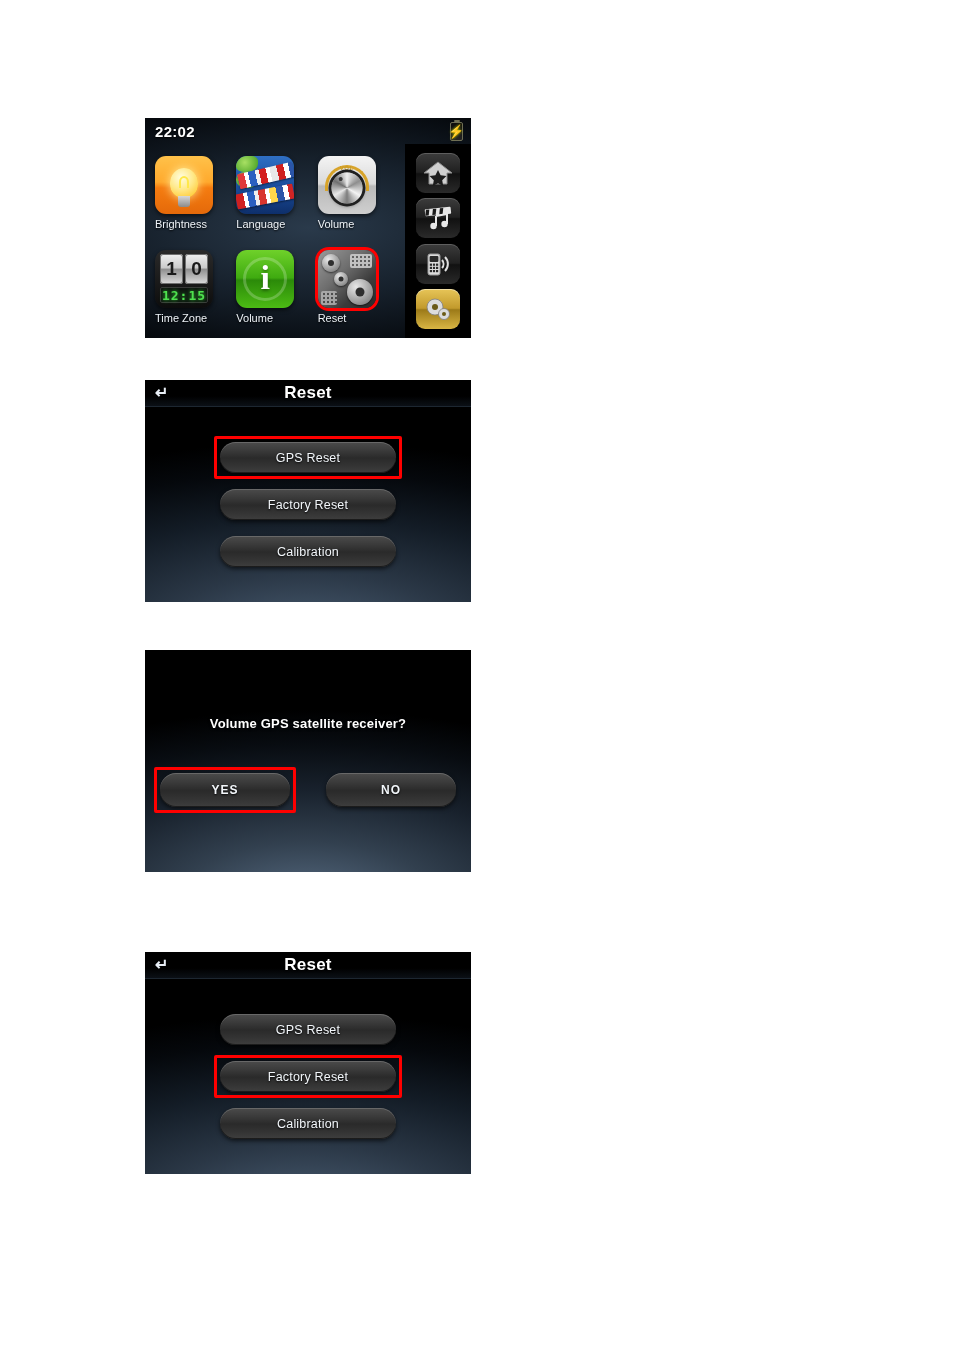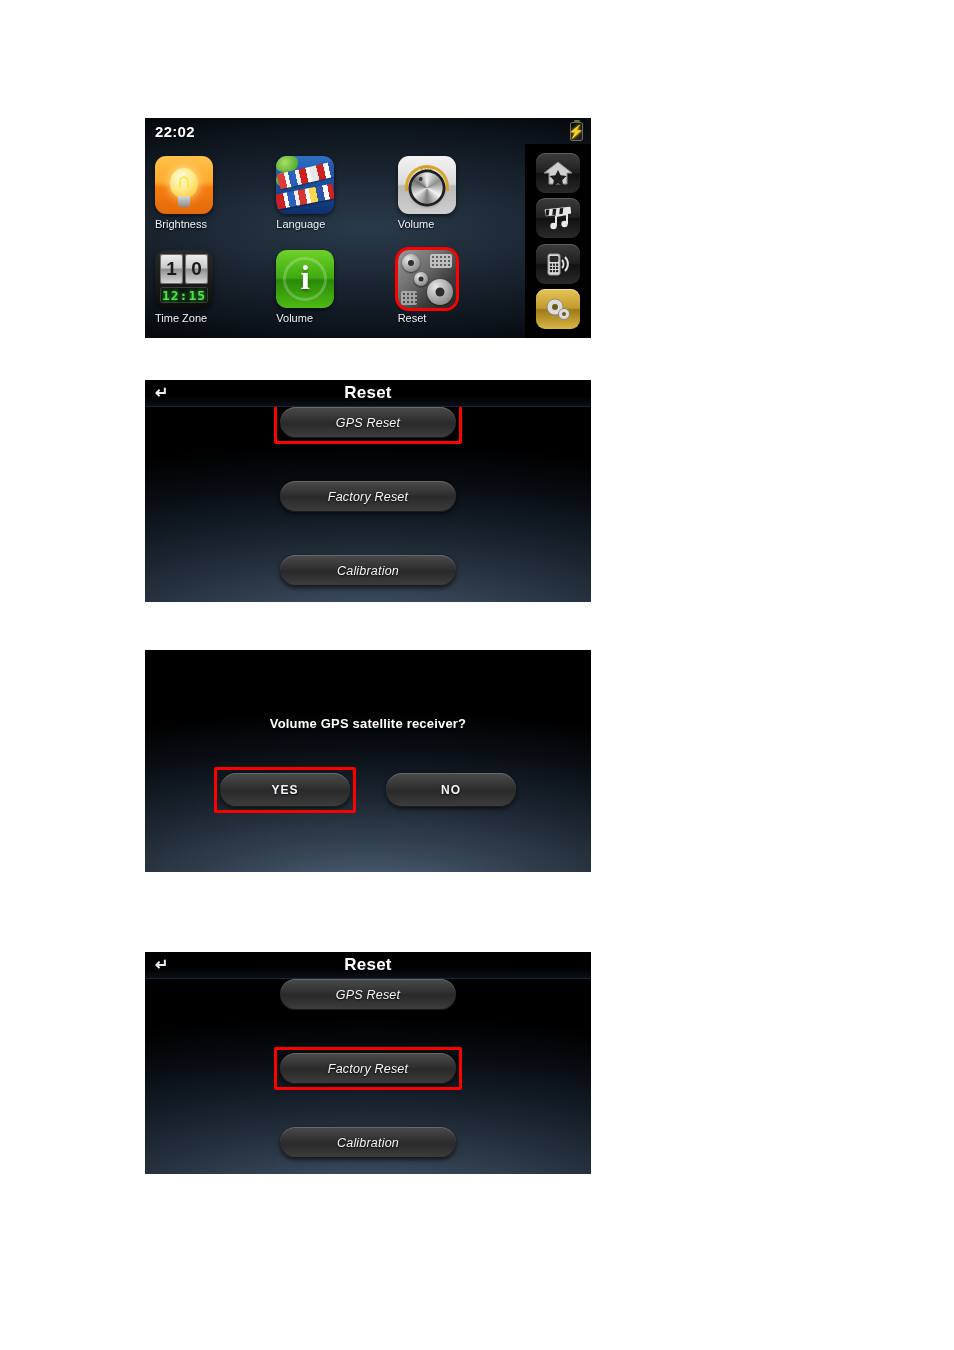--- a/index.html
+++ b/index.html
@@ -9,21 +9,21 @@
     background: #ffffff;
     font-family: "Liberation Sans", sans-serif;
     overflow: hidden;
   }
   .page { position: relative; width: 954px; height: 1350px; background:#fff; }
 
   
   .device {
     position: absolute;
     left: 145px;
-    width: 446px;
+    width: 326px;
     background: #0369a1;
     overflow: hidden;
   }
   .screen-bg {
     position:absolute; inset:0;
     background:
       radial-gradient(ellipse 140% 90% at 50% 118%, #4c6076 0%, #2b3847 34%, #131c26 62%, #05080c 85%, #000 100%);
   }
 
   
@@ -250,22 +250,22 @@
   .titlebar .ttl{
     color:#ffffff; font-size:17px; font-weight:bold; letter-spacing:.2px;
     text-shadow:0 1px 2px #000;
   }
   .backbtn{
     position:absolute; left:10px; top:50%; transform:translateY(-50%);
     color:#e8eef5; font-size:16px; line-height:1; font-weight:bold;
   }
   .menu-area{
     position:absolute; top:27px; left:0; right:0; bottom:0; z-index:3;
-    display:flex; flex-direction:column; align-items:center; justify-content:space-between;
-    gap:16px; padding-bottom:16px;font-style:italic;
+    display:flex; flex-direction:column; align-items:center; justify-content:center;
+    gap:16px; 
   }
   .pill{
     position:relative; width:176px; height:31px; border-radius:16px;
     background:linear-gradient(180deg,#4b4b4b 0%,#3a3a3a 28%,#2a2a2a 52%,#343434 78%,#3e3e3e 100%);
     box-shadow:inset 0 1px 0 rgba(255,255,255,.17),
                inset 0 -1px 0 rgba(0,0,0,.55),
                0 2px 4px rgba(0,0,0,.6);
     display:flex; align-items:center; justify-content:center;
   }
   .pill .ptxt{

